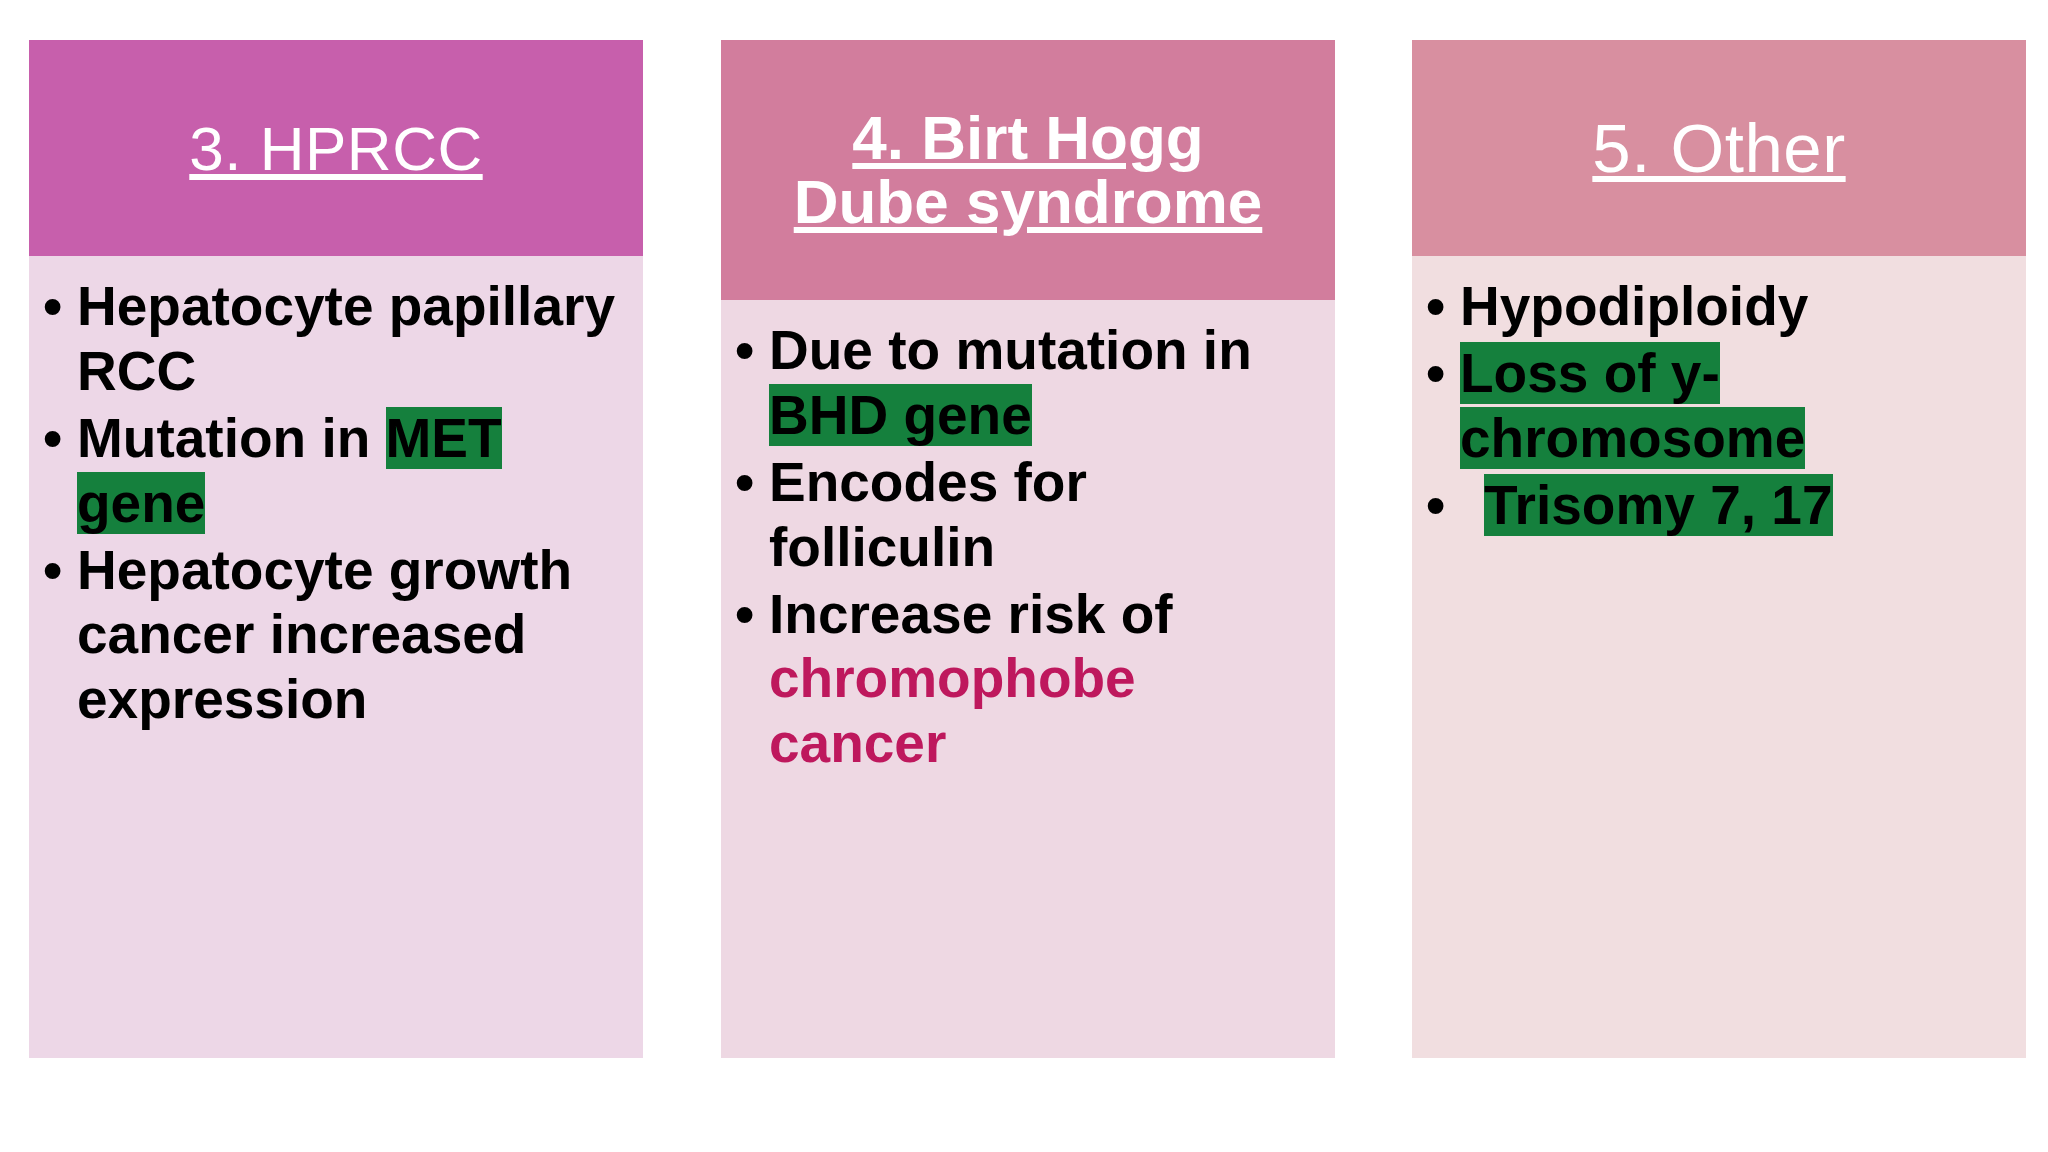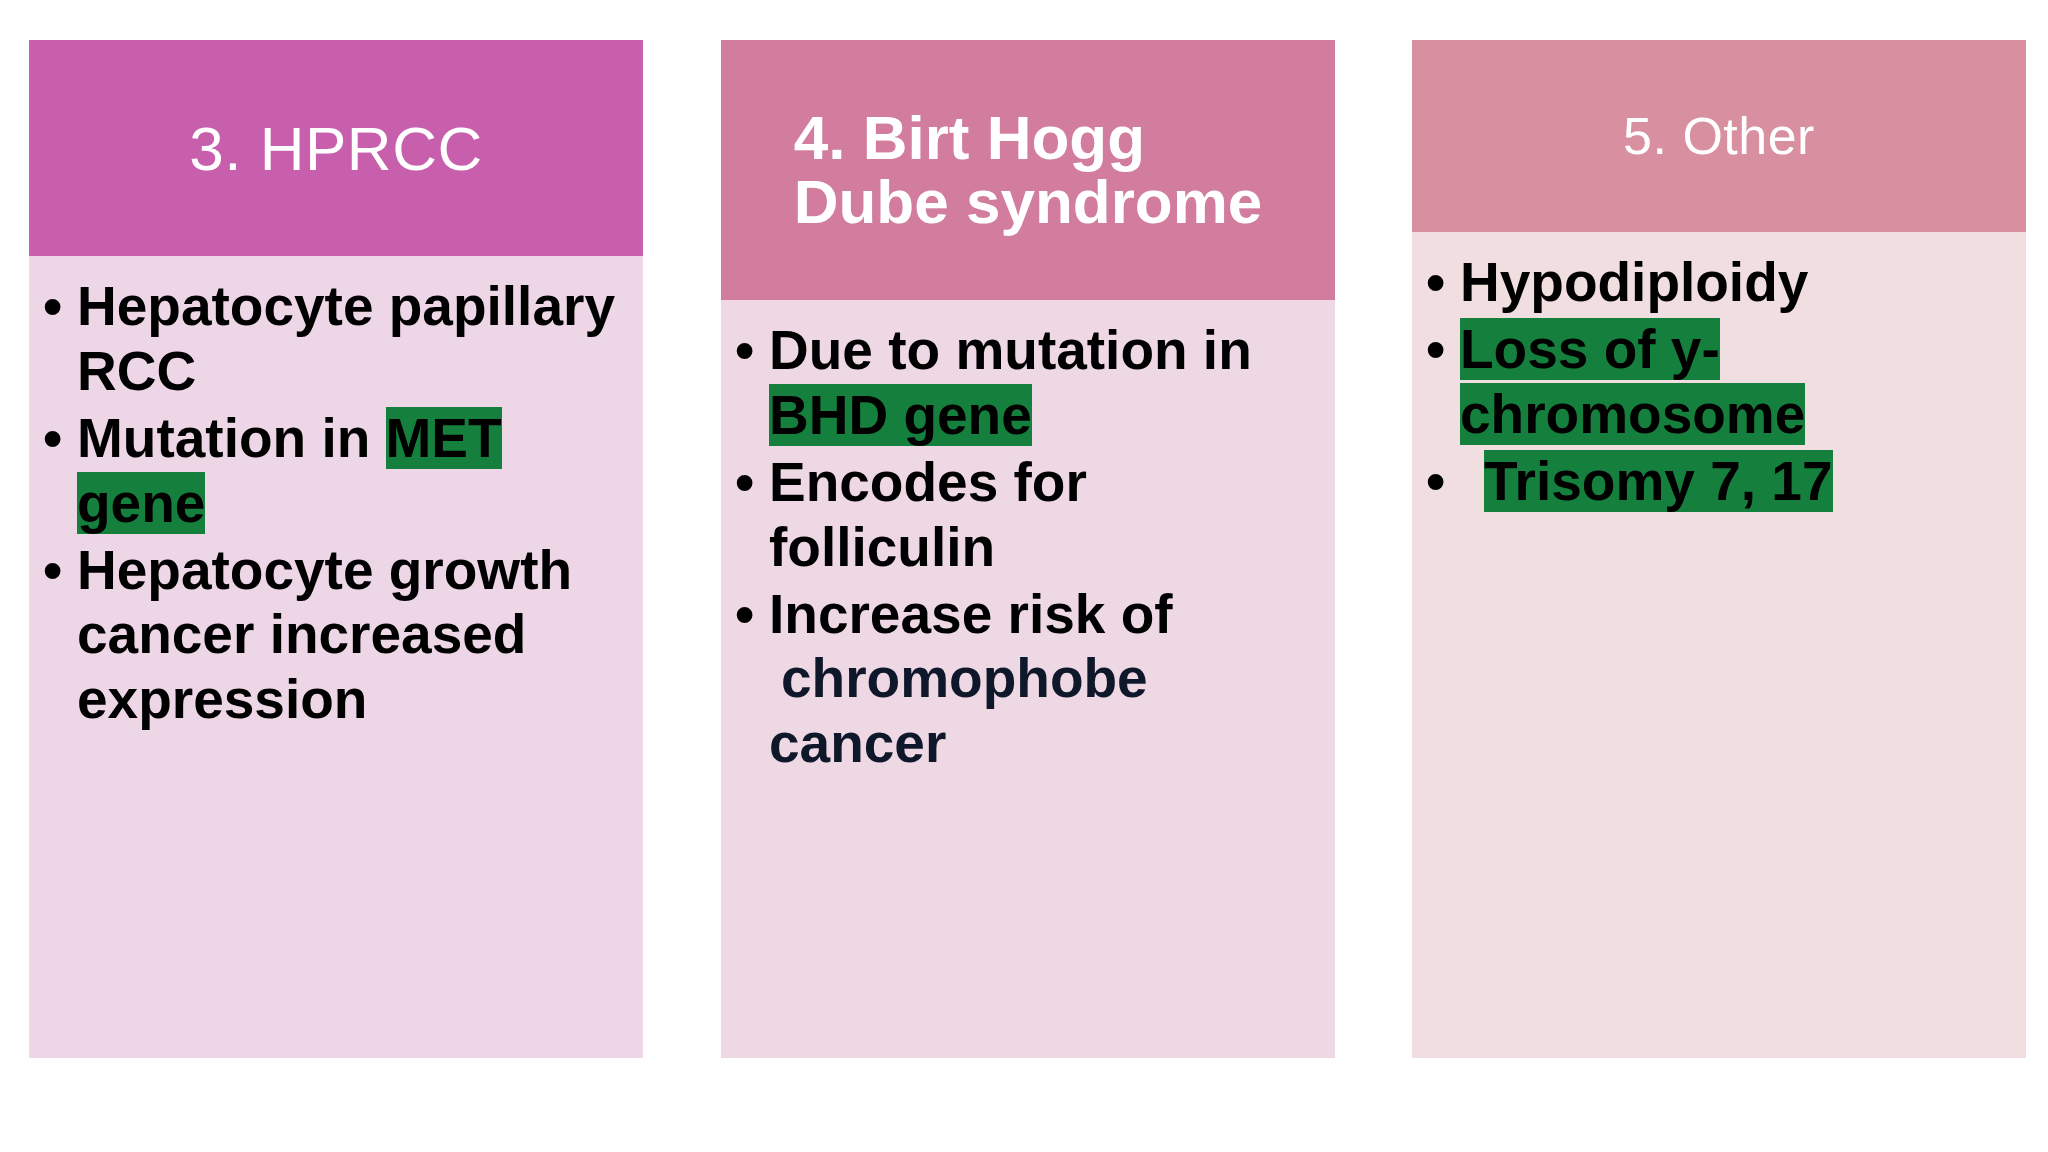--- a/index.html
+++ b/index.html
@@ -41,44 +41,45 @@
 
   .card--1 { left: 29px;   }
   .card--2 { left: 721px;  }
   .card--3 { left: 1412px; }
 
   .card-header {
     flex: 0 0 auto;
     display: flex;
     align-items: center;
     justify-content: center;
-    text-align: left;
+    text-align: center;
     color: #ffffff;
     box-sizing: border-box;
     padding: 6px 5px;
+    text-decoration: underline;
   }
 
   .card--1 .card-header {
     background: #c75fac;
     height: 216px;
     font-size: 62px;
     font-weight: 400;
     letter-spacing: 0.5px;
   }
   .card--2 .card-header {
     background: #d27d9d;
     height: 260px;
     font-size: 62px;
     font-weight: 700;
     line-height: 1.03;
   }
   .card--3 .card-header {
     background: #d88fa0;
-    height: 192px;
-    font-size: 52px;
+    height: 216px;
+    font-size: 69px;
     font-weight: 400;
     letter-spacing: 0.5px;
   }
 
   .card-body {
     flex: 1 1 auto;
     box-sizing: border-box;
     padding: 18px 14px 14px 14px;
   }
 
@@ -119,22 +120,21 @@
     word-wrap: break-word;
   }
 
   .hl {
     background: #15803d;
     box-decoration-break: clone;
     -webkit-box-decoration-break: clone;
   }
 
   .red {
-    color: #0f172a;
-    margin-left: 12px;
+    color: #be185d;
   }
 
   
   .card--2 .bullet { font-size: 55px; }
   .card--3 .bullet { font-size: 55px; }
 
   .nowrap { white-space: nowrap; margin-left: 24px; }
 </style>
 </head>
 <body>

